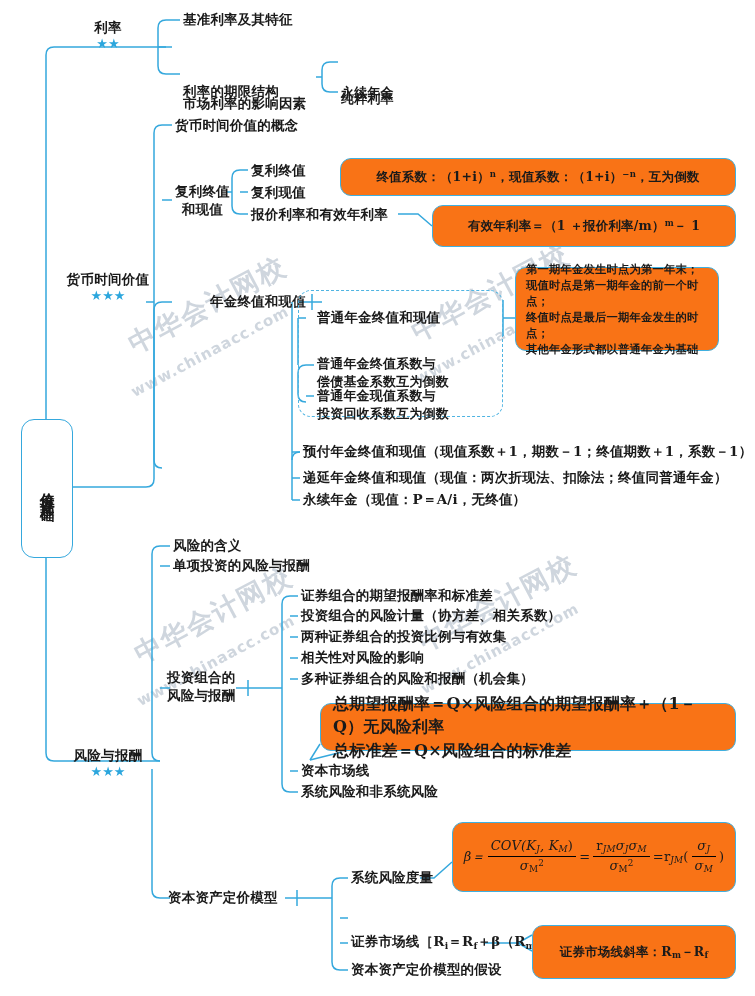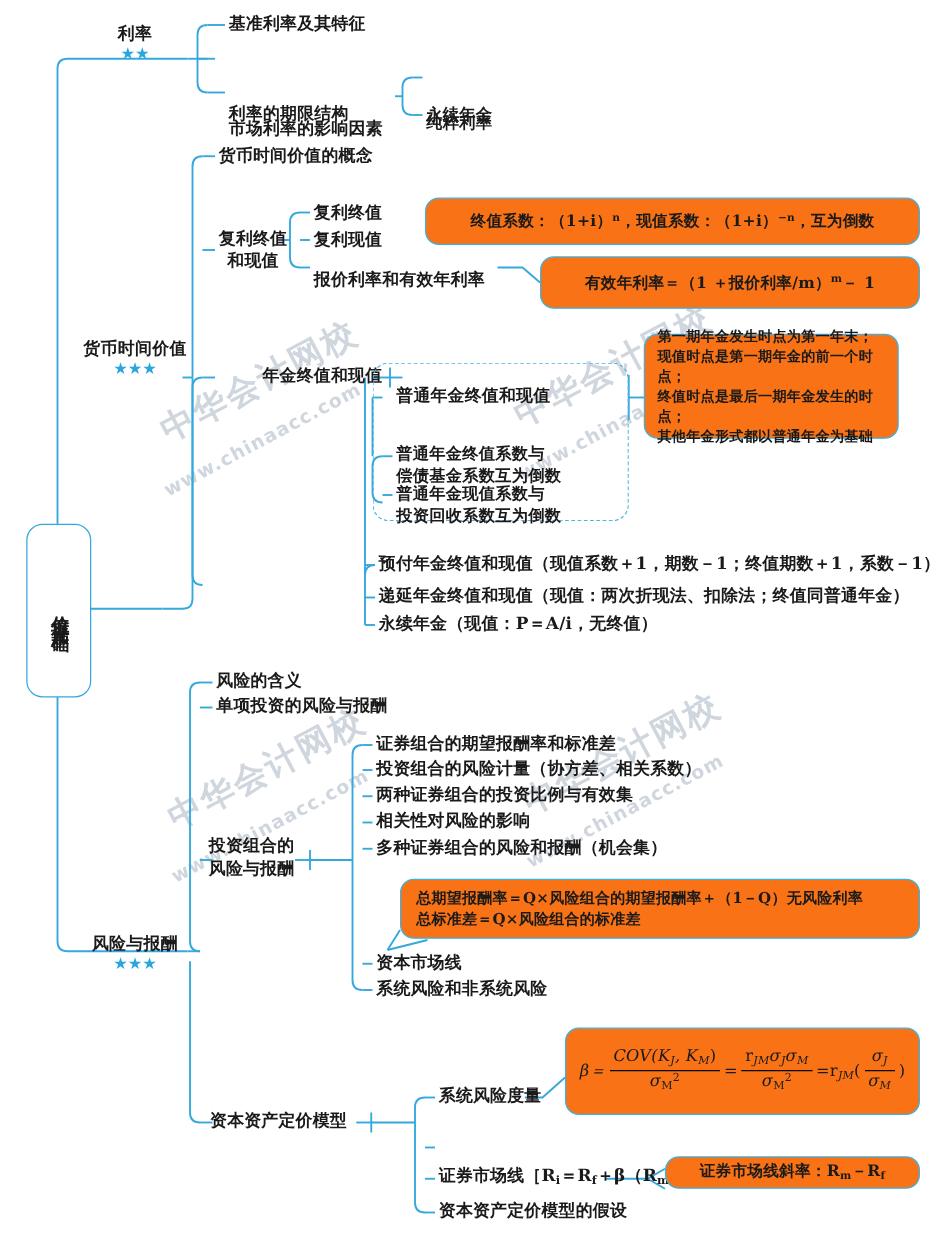--- a/index.html
+++ b/index.html
@@ -191,21 +191,21 @@
 
   <div class="node t-l2" style="left:175px;top:118px;">货币时间价值的概念</div>
 
   <div class="node t-l2" style="left:175px;top:183px;text-align:center;line-height:1.3;">
     <div>复利终值</div>
     <div>和现值</div>
   </div>
 
   <div class="node t-l2" style="left:251px;top:163px;">复利终值</div>
   <div class="node t-l2" style="left:251px;top:185px;">复利现值</div>
-  <div class="node t-l2" style="left:251px;top:217px;">报价利率和有效年利率</div>
+  <div class="node t-l2" style="left:251px;top:207px;">报价利率和有效年利率</div>
 
   <div class="cbox" style="left:340px;top:158px;width:396px;height:38px;">
     <div class="inner" style="width:100%;text-align:center;">
       <span>终值系数：（1+i）</span><sup>n</sup><span>，现值系数：（1+i）</span><sup>−n</sup><span>，互为倒数</span>
     </div>
   </div>
 
   <div class="cbox" style="left:432px;top:205px;width:304px;height:42px;">
     <div class="inner" style="width:100%;text-align:center;">
       <span>有效年利率＝（1 ＋报价利率/m）</span><sup>m</sup><span>－ 1</span>
@@ -254,39 +254,39 @@
 
   <div class="node t-l2" style="left:301px;top:588px;">证券组合的期望报酬率和标准差</div>
   <div class="node t-l2" style="left:301px;top:608px;">投资组合的风险计量（协方差、相关系数）</div>
   <div class="node t-l2" style="left:301px;top:629px;">两种证券组合的投资比例与有效集</div>
   <div class="node t-l2" style="left:301px;top:650px;">相关性对风险的影响</div>
   <div class="node t-l2" style="left:301px;top:671px;">多种证券组合的风险和报酬（机会集）</div>
   <div class="node t-l2" style="left:301px;top:763px;">资本市场线</div>
   <div class="node t-l2" style="left:301px;top:784px;">系统风险和非系统风险</div>
 
   <div class="cbox" style="left:320px;top:703px;width:416px;height:48px;padding:5px 12px;">
-    <div class="inner" style="font-size:12px;line-height:1.45;">
+    <div class="inner" style="font-size:16px;line-height:1.45;">
       <div>总期望报酬率＝Q×风险组合的期望报酬率＋（1－Q）无风险利率</div>
       <div>总标准差＝Q×风险组合的标准差</div>
     </div>
   </div>
 
   <div class="node t-l2" style="left:168px;top:890px;">资本资产定价模型</div>
 
   <div class="node t-l2" style="left:351px;top:870px;">系统风险度量</div>
   <div class="node t-l2" style="left:351px;top:934px;">
     证券市场线［R<sub>i</sub>＝R<sub>f</sub>＋β（R<sub>m</sub>－R<sub>f</sub>）］
   </div>
   <div class="node t-l2" style="left:351px;top:962px;">资本资产定价模型的假设</div>
 
   <div class="cbox" style="left:452px;top:822px;width:284px;height:70px;padding:4px 10px;">
     <div class="inner" style="width:100%;text-align:center;font-size:13px;font-weight:normal;font-family:'DejaVu Serif',serif;">
       <span class="ital">β＝</span><span class="frac"><span class="num"><span class="ital">COV(K</span><sub class="ital">J</sub><span class="ital">, K</span><sub class="ital">M</sub><span>)</span></span><span class="den"><span class="ital">σ</span><sub>M</sub><sup>2</sup></span></span><span>=</span><span class="frac"><span class="num"><span>r</span><sub class="ital">JM</sub><span class="ital">σ</span><sub class="ital">J</sub><span class="ital">σ</span><sub class="ital">M</sub></span><span class="den"><span class="ital">σ</span><sub>M</sub><sup>2</sup></span></span><span>=</span><span>r</span><sub class="ital">JM</sub><span>(</span><span class="frac"><span class="num"><span class="ital">σ</span><sub class="ital">J</sub></span><span class="den"><span class="ital">σ</span><sub class="ital">M</sub></span></span><span>)</span>
     </div>
   </div>
 
-  <div class="cbox" style="left:532px;top:925px;width:204px;height:26px;">
+  <div class="cbox" style="left:532px;top:925px;width:204px;height:54px;">
     <div class="inner" style="width:100%;text-align:center;">
       <span>证券市场线斜率：R</span><sub>m</sub><span>－R</span><sub>f</sub>
     </div>
   </div>
 
 </div>
 
 </body></html>

